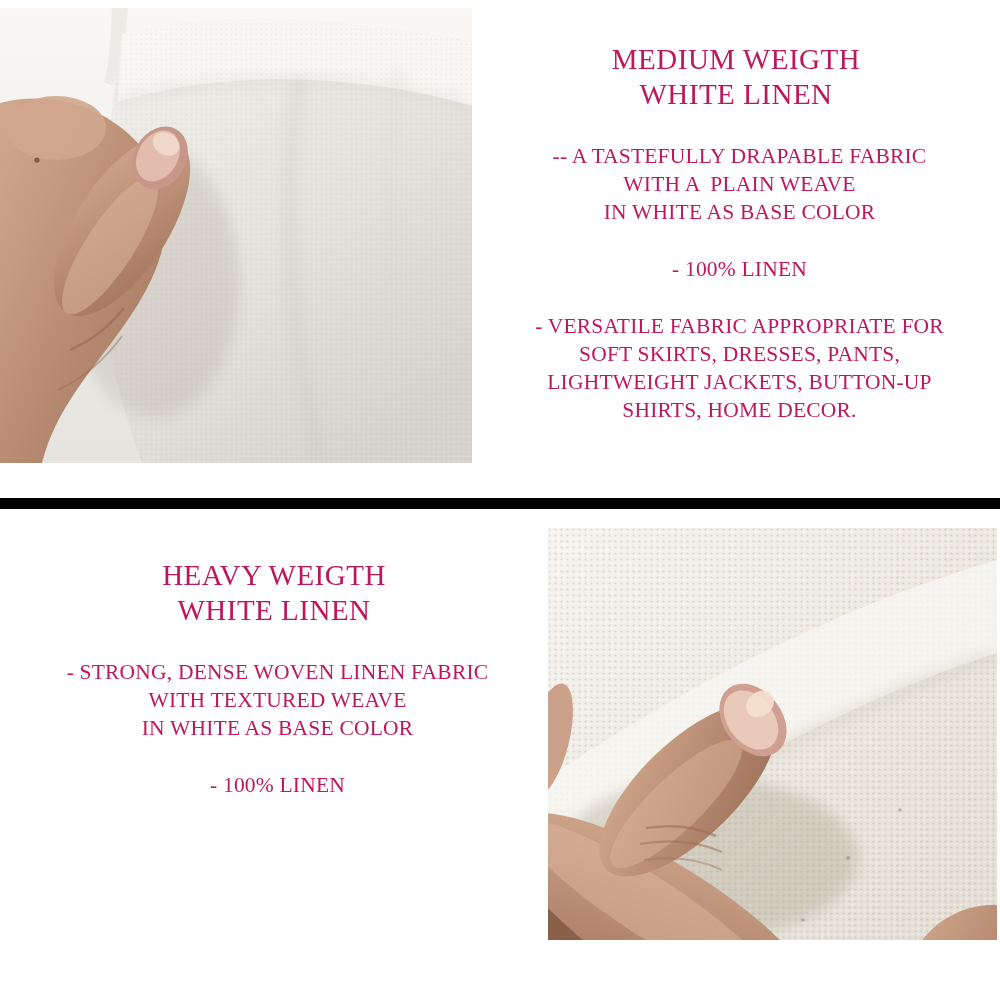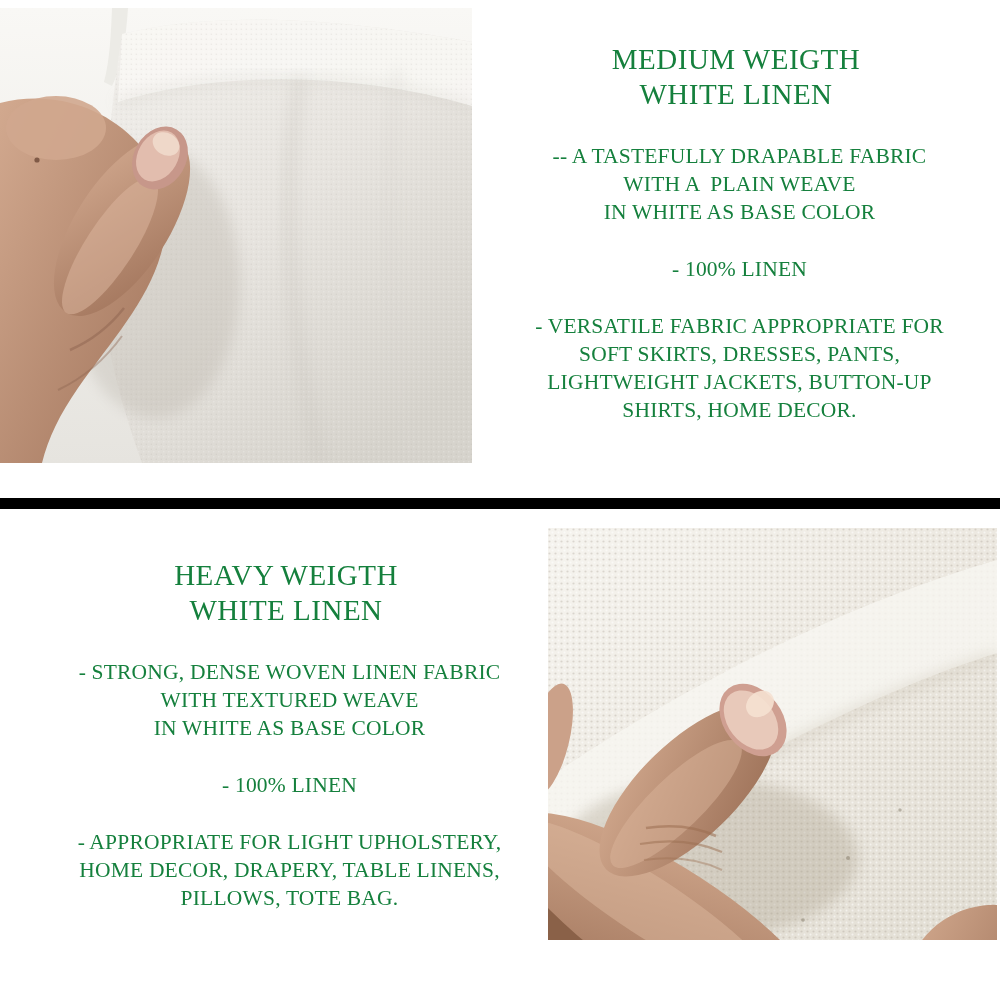--- a/index.html
+++ b/index.html
@@ -3,41 +3,41 @@
 <meta charset="utf-8">
 <title>White Linen Comparison</title>
 <style>
   html, body { margin: 0; padding: 0; background: #ffffff; }
   .canvas {
     position: relative;
     width: 1000px;
     height: 940px;
     background: #ffffff;
     overflow: hidden;
-    color: #15803d;
+    color: #be185d;
     font-family: "Liberation Serif", "DejaVu Serif", serif;
   }
   .photo {
     position: absolute;
     margin: 0;
     overflow: hidden;
     background: #f1efeb;
   }
   .photo svg { display: block; width: 100%; height: 100%; }
   .photo-medium { left: 0; top: 8px; width: 472px; height: 455px; }
   .photo-heavy  { left: 548px; top: 528px; width: 449px; height: 462px; }
   .divider {
     position: absolute;
     left: 0; top: 498px;
     width: 1000px; height: 11px;
     background: #000000;
   }
   .text-block { position: absolute; text-align: center; }
   .text-medium { left: 472px; top: 42px;  width: 528px; }
-  .text-heavy  { left: 12px;     top: 558px; width: 548px; }
+  .text-heavy  { left: 0;     top: 558px; width: 548px; }
   .title {
     margin: 0;
     font-size: 29px;
     line-height: 35px;
     font-weight: 400;
     letter-spacing: 0.5px;
     white-space: pre-wrap;
   }
   .para {
     margin: 29px 0 0 7px;
@@ -119,23 +119,20 @@
 
   <div class="divider"></div>
 
   <div class="text-block text-heavy">
     <h2 class="title">HEAVY WEIGTH
 WHITE LINEN</h2>
     <p class="para first">- STRONG, DENSE WOVEN LINEN FABRIC
 WITH TEXTURED WEAVE
 IN WHITE AS BASE COLOR</p>
     <p class="para">- 100% LINEN</p>
-    <p class="para">- APPROPRIATE FOR LIGHT UPHOLSTERY,
-HOME DECOR, DRAPERY, TABLE LINENS,
-PILLOWS, TOTE BAG.</p>
   </div>
 
   <figure class="photo photo-heavy" aria-label="photo-hand-under-heavy-weight-white-linen">
     <svg viewBox="0 0 449 462" preserveAspectRatio="none">
       <defs>
         <linearGradient id="hFab" x1="0" y1="0" x2="1" y2="1">
           <stop offset="0" stop-color="#f6f4ef"></stop>
           <stop offset="0.55" stop-color="#ebe7df"></stop>
           <stop offset="1" stop-color="#e0dcd1"></stop>
         </linearGradient>

